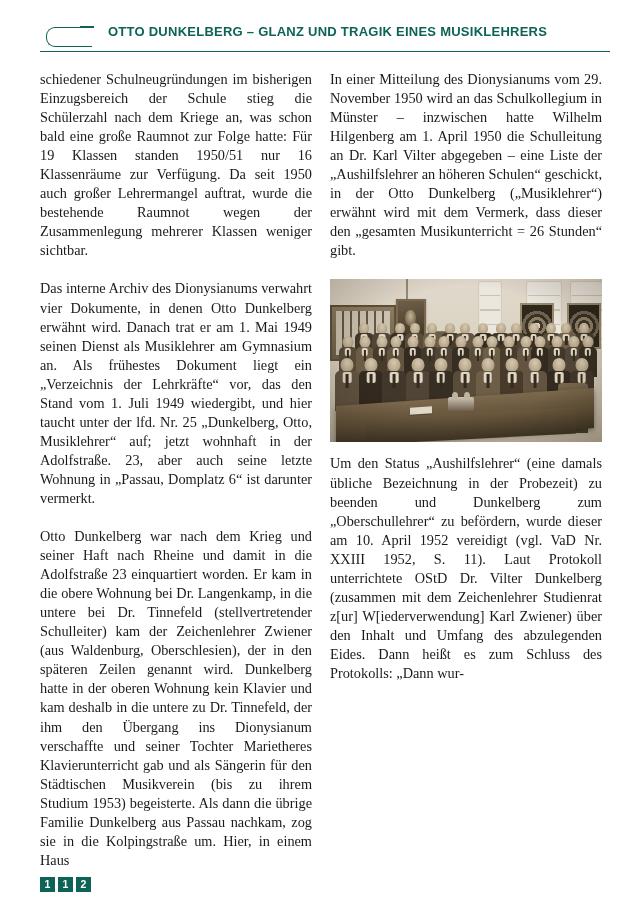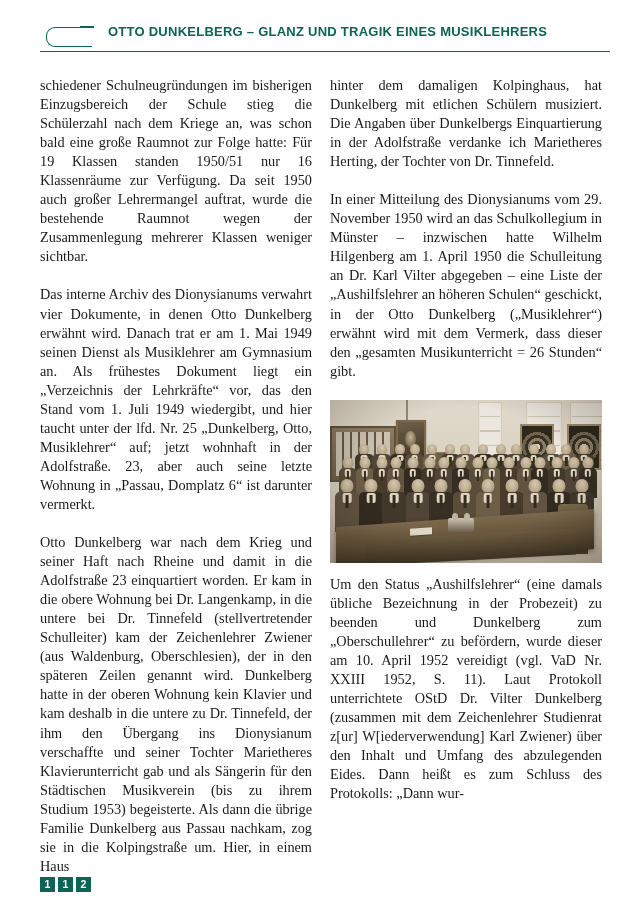--- a/index.html
+++ b/index.html
@@ -80,21 +80,21 @@
     font-size: 14.3px;
     line-height: 19.05px;
     text-align: justify;
     text-justify: inter-word;
     hyphens: manual;
   }
   .col-left  { left: 40px; }
   .col-right { left: 330px; }
 
   .col p {
-    margin: 12px 0 19px 0;
+    margin: 6px 0 19px 0;
   }
   .col p:last-child { margin-bottom: 0; }
 
   
   .figure {
     margin: 0 0 12px 0;
     padding: 0;
   }
   .figure-frame {
     position: relative;
@@ -276,21 +276,20 @@
     <div class="runhead-rule"></div>
   </div>
 
   <div class="col col-left">
     <p>schiedener Schulneugründungen im bisherigen Einzugsbereich der Schule stieg die Schülerzahl nach dem Kriege an, was schon bald eine große Raumnot zur Folge hatte: Für 19 Klassen standen 1950/51 nur 16 Klassenräume zur Verfügung. Da seit 1950 auch großer Lehrermangel auftrat, wurde die bestehende Raumnot wegen der Zusammenlegung mehrerer Klassen weniger sichtbar.</p>
     <p>Das interne Archiv des Dionysianums verwahrt vier Dokumente, in denen Otto Dunkelberg erwähnt wird. Danach trat er am 1. Mai 1949 seinen Dienst als Musiklehrer am Gymnasium an. Als frühestes Dokument liegt ein „Verzeichnis der Lehrkräfte“ vor, das den Stand vom 1. Juli 1949 wiedergibt, und hier taucht unter der lfd. Nr. 25 „Dunkelberg, Otto, Musiklehrer“ auf; jetzt wohnhaft in der Adolfstraße. 23, aber auch seine letzte Wohnung in „Passau, Domplatz 6“ ist darunter vermerkt.</p>
     <p>Otto Dunkelberg war nach dem Krieg und seiner Haft nach Rheine und damit in die Adolfstraße 23 einquartiert worden. Er kam in die obere Wohnung bei Dr. Langenkamp, in die untere bei Dr. Tinnefeld (stellvertretender Schulleiter) kam der Zeichenlehrer Zwiener (aus Waldenburg, Oberschlesien), der in den späteren Zeilen genannt wird. Dunkelberg hatte in der oberen Wohnung kein Klavier und kam deshalb in die untere zu Dr. Tinnefeld, der ihm den Übergang ins Dionysianum verschaffte und seiner Tochter Marietheres Klavierunterricht gab und als Sängerin für den Städtischen Musikverein (bis zu ihrem Studium 1953) begeisterte. Als dann die übrige Familie Dunkelberg aus Passau nachkam, zog sie in die Kolpingstraße um. Hier, in einem Haus</p>
   </div>
 
   <div class="col col-right">
-    <p>hinter dem damaligen Kolpinghaus, hat Dunkelberg mit etlichen Schülern musiziert. Die Angaben über Dunkelbergs Einquartierung in der Adolfstraße verdanke ich Marietheres Herting, der Tochter von Dr. Tinnefeld.</p>
     <p>In einer Mitteilung des Dionysianums vom 29. November 1950 wird an das Schulkollegium in Münster – inzwischen hatte Wilhelm Hilgenberg am 1. April 1950 die Schulleitung an Dr. Karl Vilter abgegeben – eine Liste der „Aushilfslehrer an höheren Schulen“ geschickt, in der Otto Dunkelberg („Musiklehrer“) erwähnt wird mit dem Vermerk, dass dieser den „gesamten Musikunterricht = 26 Stunden“ gibt.</p>
 
     <div class="figure">
       <div class="figure-frame">
         <div class="ph ph-wall"></div>
 
         <div class="ph ph-win w1"></div>
         <div class="ph ph-win w2"></div>
         <div class="ph ph-win w3"></div>
 

